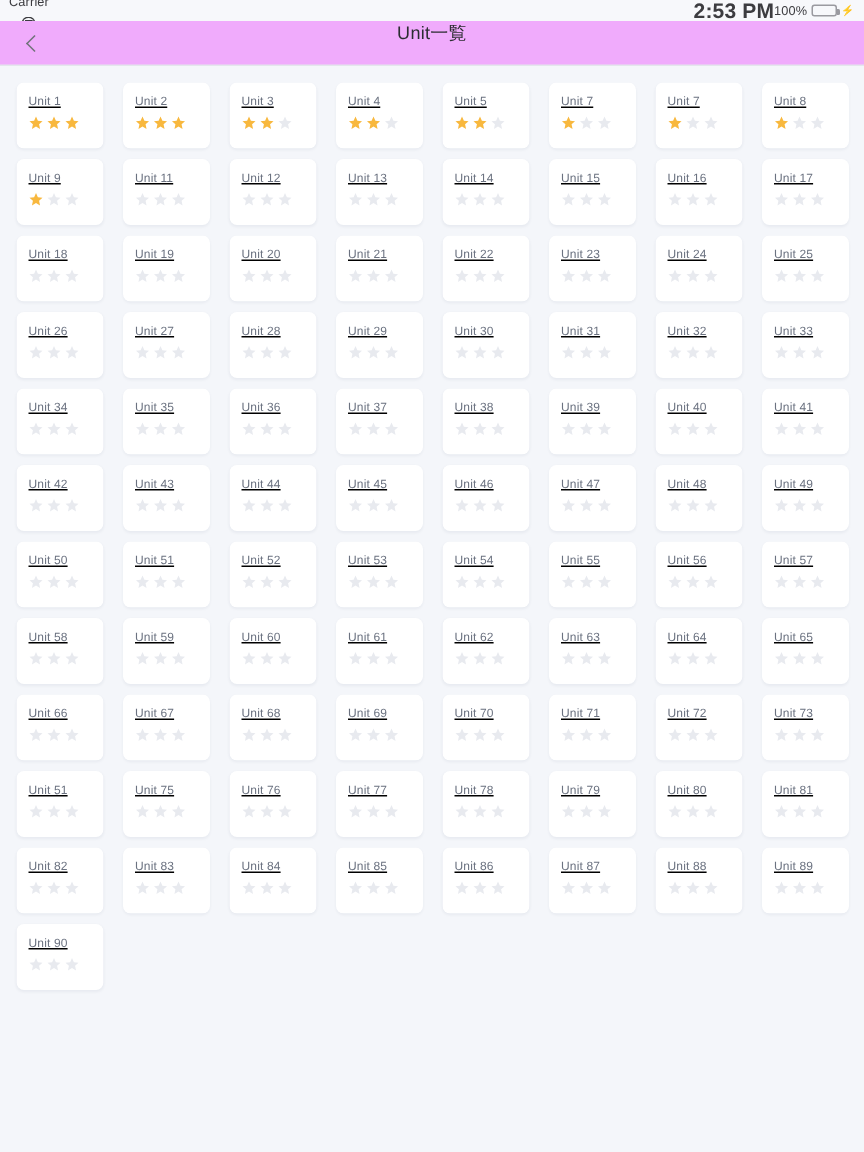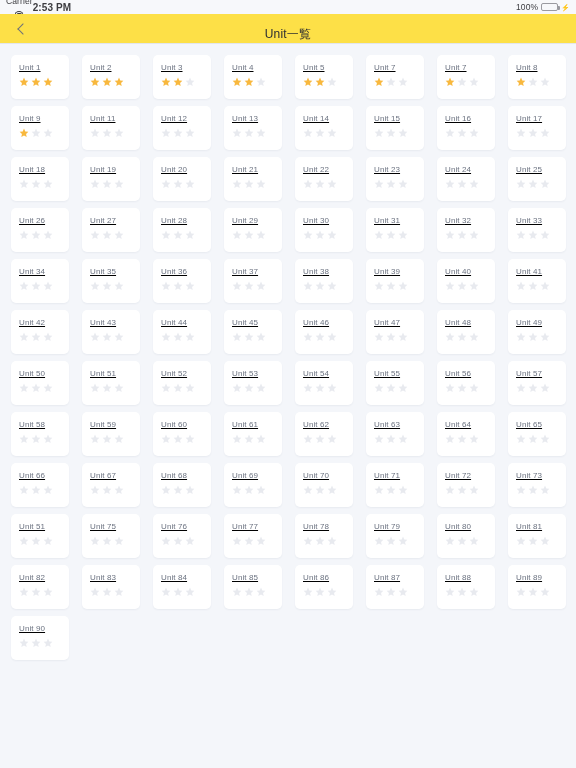--- a/index.html
+++ b/index.html
@@ -14,21 +14,21 @@
   
   .statusbar{
     height:14px; width:100%;
     display:flex; align-items:center;
     padding:0 6px;
     background:#f7f8fb;
     font-size:8.5px; color:#3c3c40;
     letter-spacing:.1px;
   }
   .sb-left{ display:flex; align-items:center; gap:4px;flex-direction:column; }
-  .sb-center{ flex:1; text-align:left; font-weight:bold; font-size:10px; }
+  .sb-center{ flex:1; text-align:right; font-weight:bold; font-size:14px; }
   .sb-right{ display:flex; align-items:center; gap:3px; }
   .wifi-icon{ display:inline-block; width:9px; height:8px; position:relative; }
   .wifi-icon i{
     position:absolute; left:50%; transform:translateX(-50%);
     border:1.1px solid #3c3c40; border-bottom:none;
     border-radius:50% 50% 0 0 / 100% 100% 0 0;
   }
   .wifi-icon i:nth-child(1){ width:9px; height:4px; top:0.5px; }
   .wifi-icon i:nth-child(2){ width:5.5px; height:2.6px; top:2.6px; }
   .wifi-icon i:nth-child(3){
@@ -43,23 +43,23 @@
   .battery::after{
     content:""; position:absolute; right:-2.6px; top:2px;
     width:1.6px; height:3.5px; background:#9a9aa0; border-radius:0 1px 1px 0;
   }
   .battery-fill{ height:100%; background:#4cd764; border-radius:1px; }
   .bolt{ font-size:7px; color:#3c3c40; line-height:1; }
 
   
   .navbar{
     height:30px; width:100%;
-    background:#fde047;
+    background:#f0abfc;
     border-bottom:1px solid #e3e6ec;
-    display:flex; align-items:flex-end;
+    display:flex; align-items:flex-start;
     position:relative;
   }
   .back-button{
     position:absolute; left:4px; top:0;
     height:30px; width:34px;
     display:flex; align-items:center; justify-content:center;
     cursor:pointer;
   }
   .chev{
     width:8px; height:8px;

